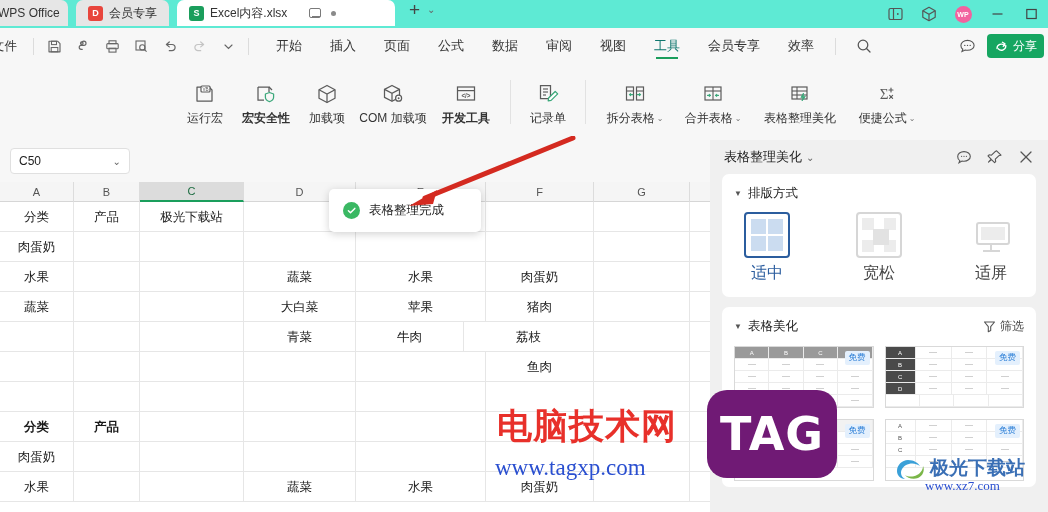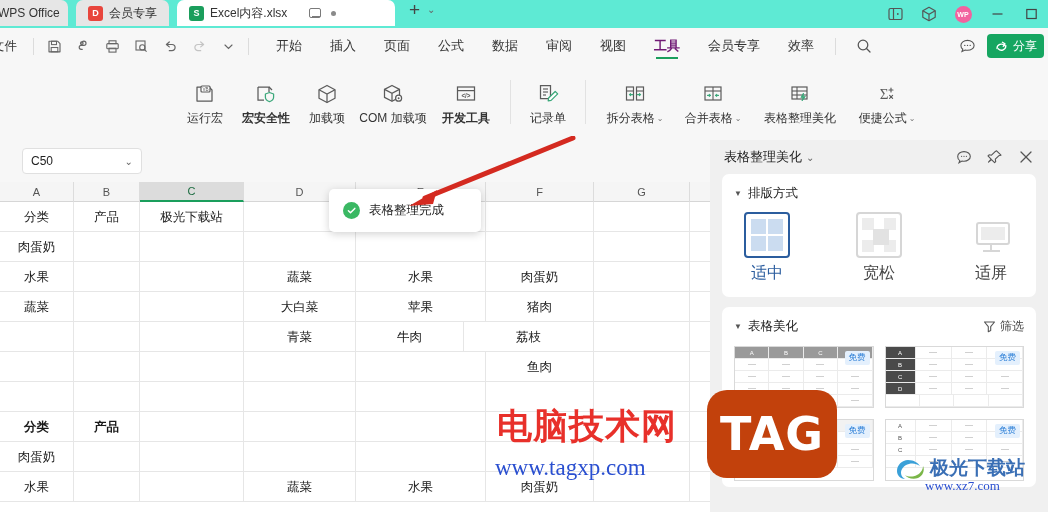--- a/index.html
+++ b/index.html
@@ -57,21 +57,21 @@
     background: #f7f7f7; display: flex; align-items: center;
   }
   .menu-file { font-size: 12.5px; color: #333; padding-left: 0; margin-left: -8px; width: 34px; }
   .vdiv { width: 1px; height: 17px; background: #dcdcdc; margin: 0 7px; }
   .qa { display: flex; align-items: center; gap: 3px; }
   .qa-btn { width: 26px; height: 24px; display: flex; align-items: center; justify-content: center; }
   .qa-btn svg { display: block; }
   .menus { display: flex; align-items: center; gap: 0; margin-left: 6px; }
   .menu-item { font-size: 13px; color: #333; padding: 0 14px; height: 32px;
     display: flex; align-items: center; position: relative; white-space: nowrap; }
-  .menu-item.sel { color: #701a75; font-weight: 700; text-align: right; }
+  .menu-item.sel { color: #0f766e; font-weight: 400; text-align: right; }
   .menu-item.sel::after { content: ""; position: absolute; left: 50%;
     transform: translateX(-50%); bottom: 3px; width: 22px; height: 2px; background: #1a9e5c; }
   .search-btn { width: 30px; height: 28px; display: flex; align-items: center; justify-content: center; margin-left: 6px; }
   .menubar-right { position: absolute; right: 4px; top: 28px; height: 36px;
     display: flex; align-items: center; gap: 8px; }
   .cloud-btn { width: 24px; height: 24px; display:flex; align-items:center; justify-content:center; }
   .share-btn { background: #16a661; color: #fff; border-radius: 4px; height: 24px;
     display: flex; align-items: center; gap: 4px; padding: 0 7px; font-size: 12px;
     white-space: nowrap; overflow: hidden; }
 
@@ -85,21 +85,21 @@
   .rb-item.wide { width: 68px; font-weight: bold; }
   .rb-item.wider { width: 78px; }
   .rb-icon { height: 26px; display: flex; align-items: flex-end; justify-content: center; }
   .rb-label { font-size: 12px; color: #333; white-space: nowrap;
     display: flex; align-items: center; gap: 2px; }
   .rb-caret { font-size: 8px; color: #777; }
   .rb-div { width: 1px; height: 44px; background: #e2e2e2; margin: 0 10px; align-self: center; }
 
   
   .fbar { position: absolute; left: 0; top: 140px; width: 1048px; height: 42px;
-    background: #f7f7f7; display: flex; align-items: center; padding: 0 20px; }
+    background: #f7f7f7; display: flex; align-items: center; padding: 0 8px; }
   .namebox { width: 120px; height: 26px; background: #fff; border: 1px solid #e0e0e0;
     border-radius: 4px; display: flex; align-items: center; justify-content: space-between;
     padding: 0 8px; font-size: 12px; color: #222; margin-left: 2px; }
   .fx-wrap { flex: 1; height: 26px; background: #fff; border: 1px solid #e0e0e0;
     border-radius: 4px; display: flex; align-items: center; margin-left: 12px;
     margin-right: 8px; max-width: 545px; padding: 0 8px; gap: 8px; }
   .fx-ital { font-family: "Liberation Serif", serif; font-style: italic; font-size: 13px; color: #333; }
   .fx-sep { width: 1px; height: 14px; background: #dadada; }
 
   
@@ -186,21 +186,21 @@
   .th-dash { width: 8px; height: 1.5px; background: #d0d0d0; }
   .badge { position: absolute; right: 3px; top: 4px; background: #e4f0fd; color: #2b7ed6;
     font-size: 8.5px; padding: 1px 4px; border-radius: 2px; }
 
   
   .wm-cn { position: absolute; left: 497px; top: 403px; font-size: 35px; color: #e8302a;
     font-weight: bold; font-family: "DejaVu Sans", sans-serif; letter-spacing: 1px; z-index: 30; }
   .wm-url { position: absolute; left: 495px; top: 455px; font-size: 23px; color: #2a4fd0;
     font-family: "Liberation Serif", serif; z-index: 30; }
   .wm-tag { position: absolute; left: 707px; top: 390px; width: 130px; height: 88px;
-    background: #c2410c; border-radius: 20px; display: flex; align-items: center;
+    background: #701a75; border-radius: 20px; display: flex; align-items: center;
     justify-content: center; z-index: 31; }
   .wm-tag span { color: #fff; font-size: 46px; font-weight: bold;
     font-family: "DejaVu Sans", sans-serif; letter-spacing: 1px; }
   .wm-jg { position: absolute; left: 893px; top: 455px; z-index: 32;
     display: flex; align-items: center; gap: 3px; }
   .wm-jg-txt { font-size: 19px; font-weight: bold; color: #3a6fb5;
     font-family: "DejaVu Sans", sans-serif; }
   .wm-jg-url { position: absolute; left: 925px; top: 478px; font-size: 13px;
     color: #2a4fd0; font-family: "Liberation Serif", serif; z-index: 32; }
 </style>

